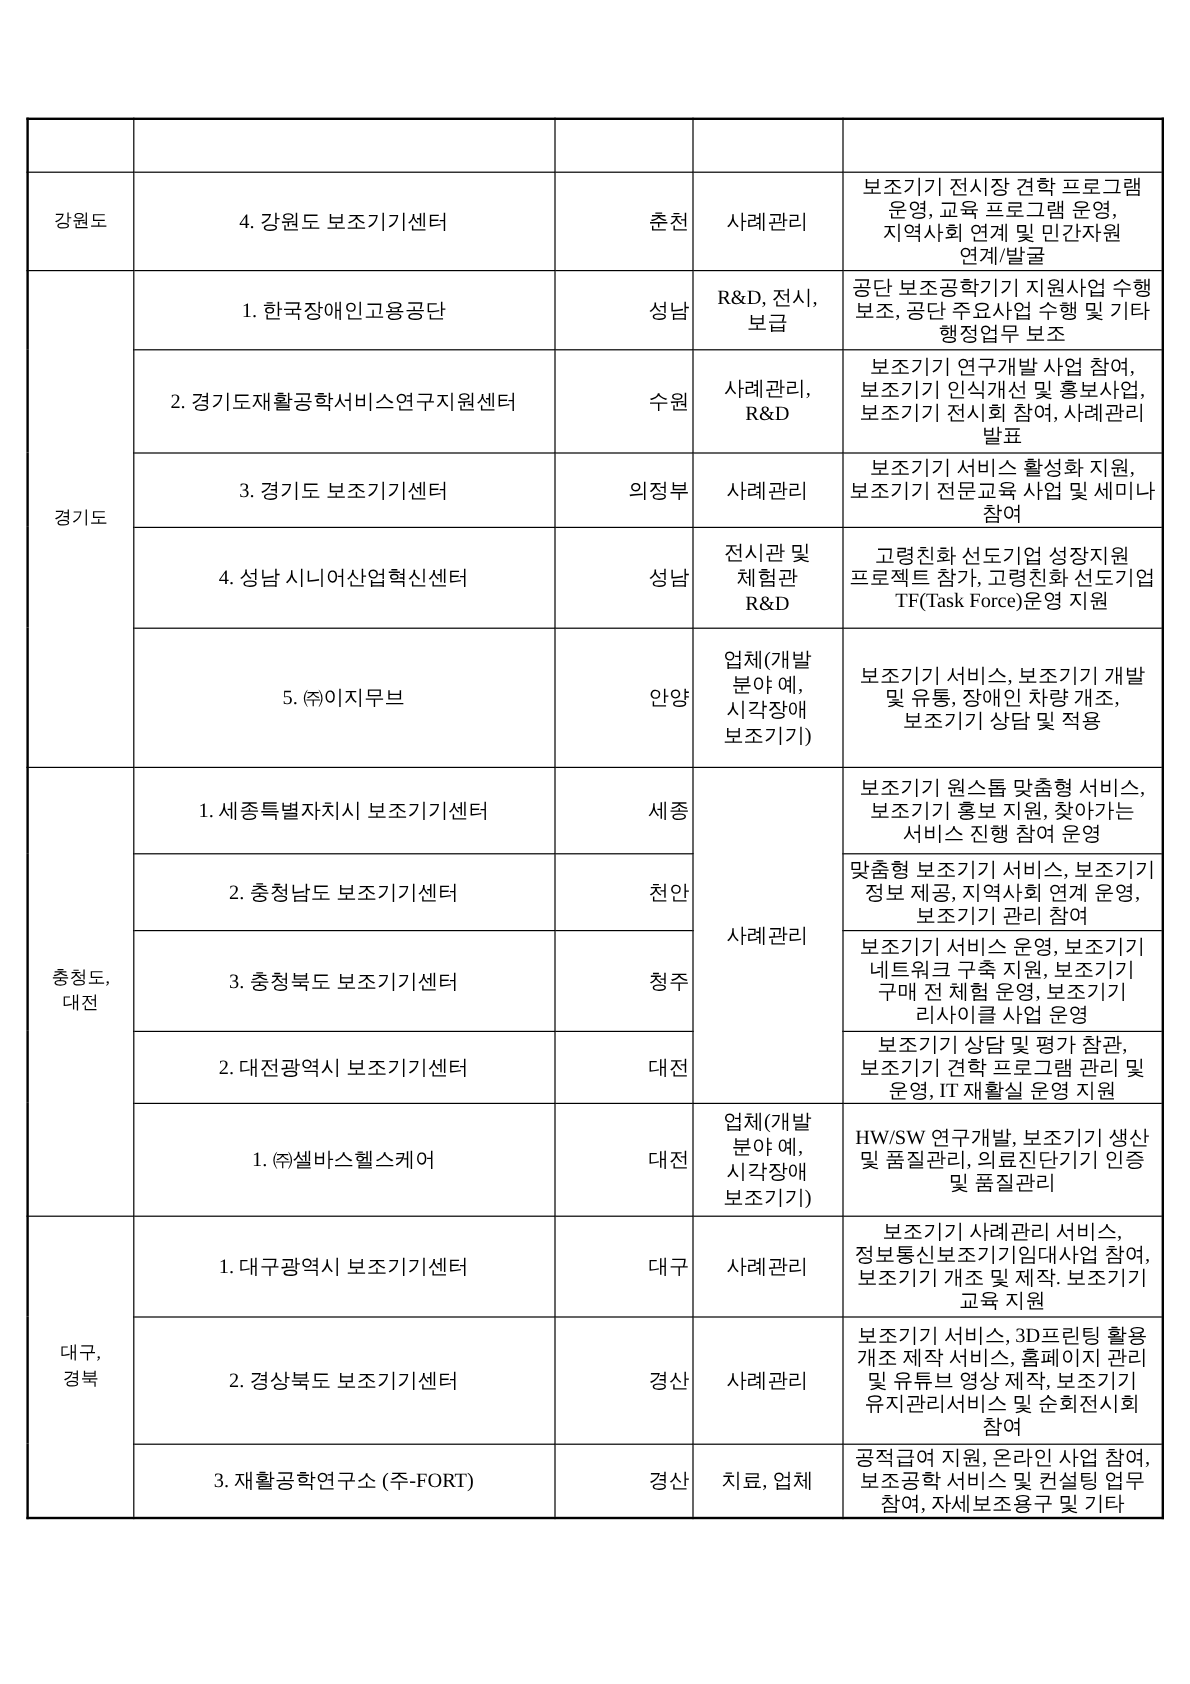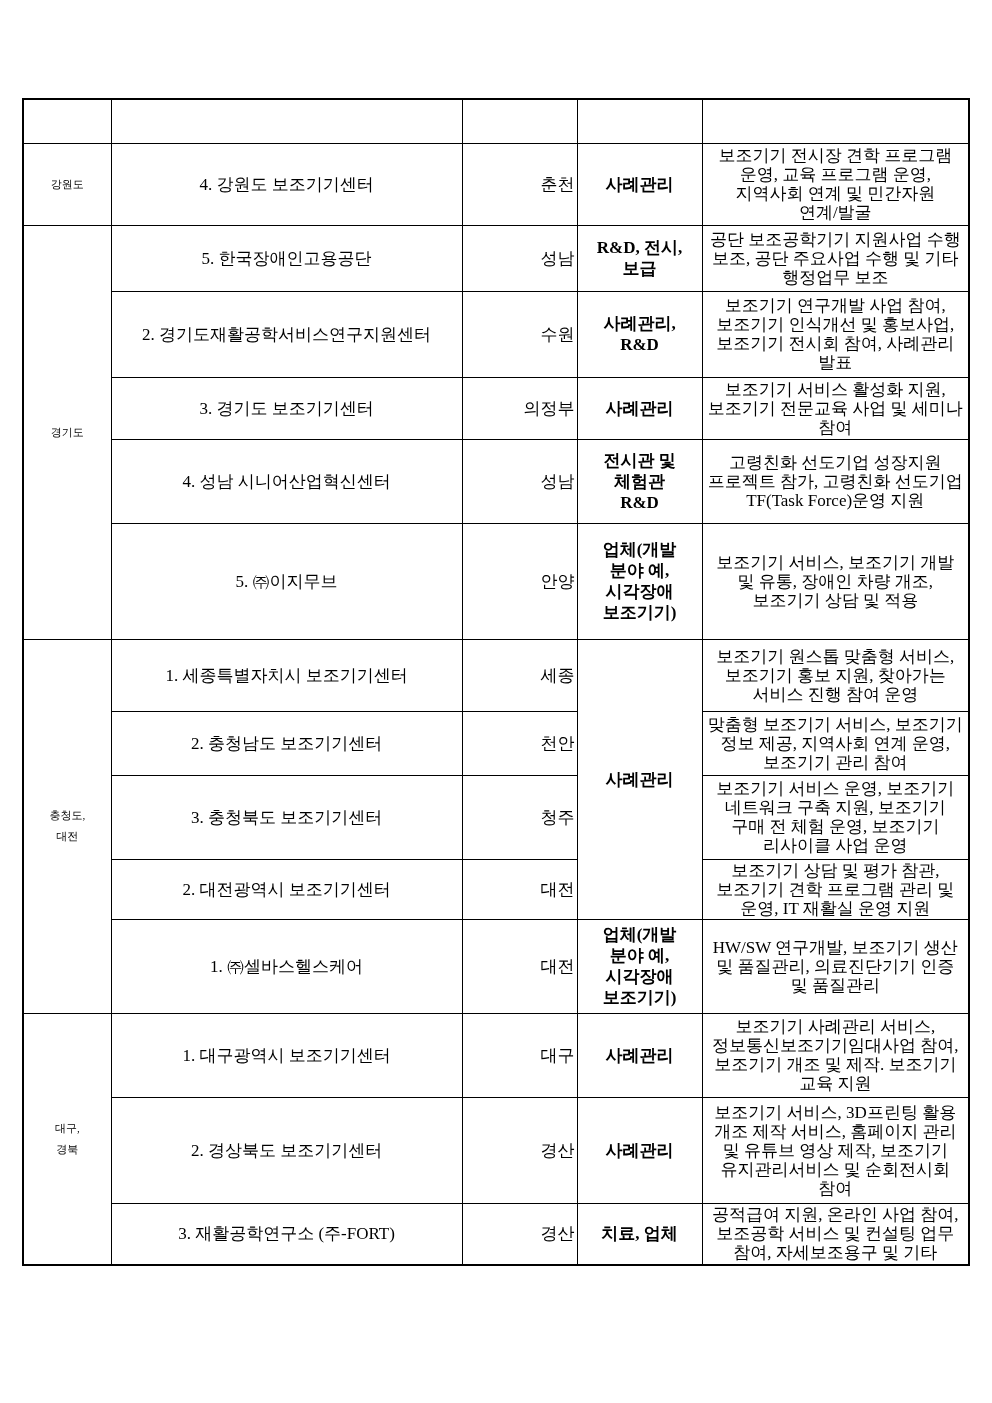--- a/index.html
+++ b/index.html
@@ -27,41 +27,40 @@
     border: 2px solid #000000;
   }
   table.doc-table td {
     border: 1px solid #000000;
     vertical-align: middle;
     overflow: hidden;
     padding: 1px 2px;
   }
   td.c-region {
     text-align: center;
-    font-size: 11px;
+    font-size: 15px;
     line-height: 21px;
     white-space: pre-line;
   }
   td.c-name {
     text-align: center;
     font-size: 17px;
     line-height: 21px;
     padding-left: 3px;
   }
   td.c-city {
     text-align: right;
     font-size: 17px;
     line-height: 21px;
   }
   td.c-cat {
     text-align: center;
     font-size: 17px;
     line-height: 21px;
     white-space: pre-line;
-    font-weight: bold;
   }
   td.c-desc {
     text-align: center;
     font-size: 17px;
     line-height: 19px;
     white-space: pre-line;
     padding: 1px 3px;
   }
   tr.rh-head { height: 44px; }
   tr.rh-gw0  { height: 82px; }
@@ -107,21 +106,21 @@
         <td class="c-city">춘천</td>
         <td class="c-cat">사례관리</td>
         <td class="c-desc">보조기기 전시장 견학 프로그램
 운영, 교육 프로그램 운영,
 지역사회 연계 및 민간자원
 연계/발굴</td>
       </tr>
 
       <tr class="rh-gg0">
         <td class="c-region" rowspan="5">경기도</td>
-        <td class="c-name">5. 한국장애인고용공단</td>
+        <td class="c-name">1. 한국장애인고용공단</td>
         <td class="c-city">성남</td>
         <td class="c-cat">R&amp;D, 전시,
 보급</td>
         <td class="c-desc">공단 보조공학기기 지원사업 수행
 보조, 공단 주요사업 수행 및 기타
 행정업무 보조</td>
       </tr>
       <tr class="rh-gg1">
         <td class="c-name">2. 경기도재활공학서비스연구지원센터</td>
         <td class="c-city">수원</td>

